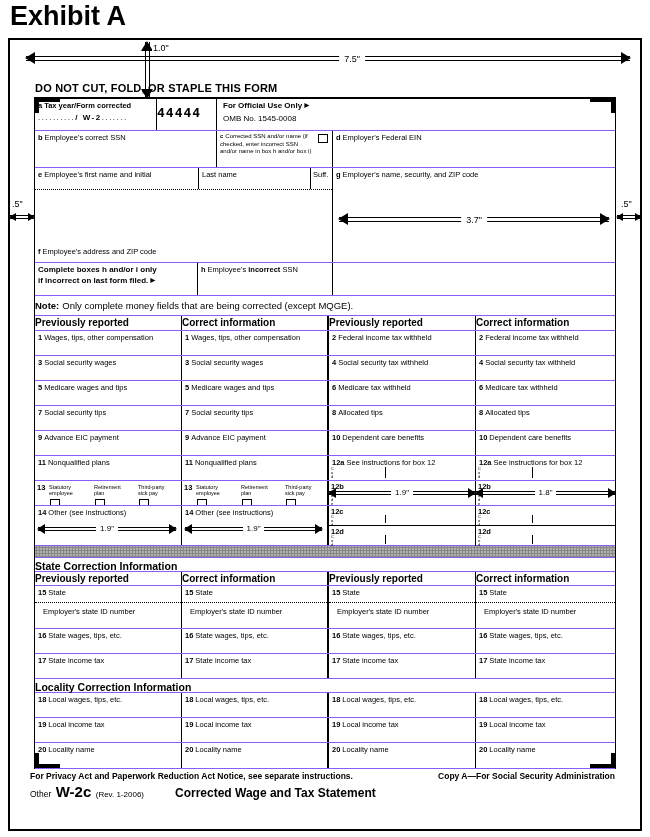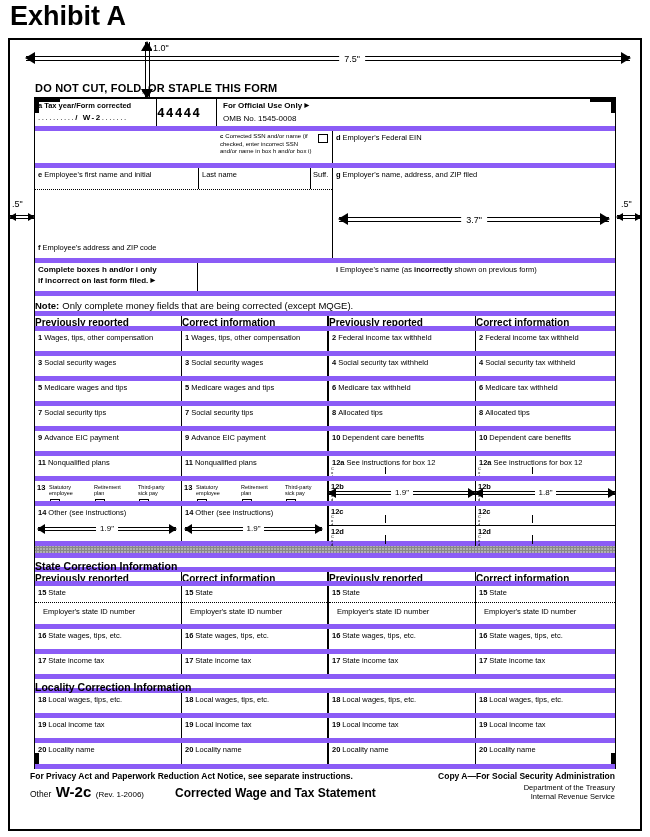--- a/index.html
+++ b/index.html
@@ -6,21 +6,21 @@
   html,body{background:#fff}
   body{width:650px;height:837px;font-family:"Liberation Sans",sans-serif;color:#000;position:relative}
   #page{position:relative;width:650px;height:837px;background:#fff;overflow:hidden}
   .abs{position:absolute}
   .b{font-weight:bold}
   .center{}
   .tri{font-size:6px;vertical-align:1px}
 
   
   #grid{position:absolute;left:34px;top:97px;width:582px;height:672px;border:1px solid #000;border-top-width:2px;background:#fff}
-  .grow{position:absolute;left:0;width:580px;border-bottom:5px solid #8b5cf6}
+  .grow{position:absolute;left:0;width:580px;border-bottom:1px solid #8b5cf6}
   .cell{position:absolute;top:0;bottom:0;border-right:1px solid #000;padding:2px 2px 0 3px;font-size:7.5px;line-height:1.2;overflow:hidden}
   .cell.thick{border-right-width:2px}
   .cell.nbr{border-right:none}
   .cellh{bottom:auto}
   .num{font-weight:bold;font-size:7.5px;margin-right:2px}
   .lbl{font-size:7.5px}
   .vline{position:absolute;width:1px;background:#000}
   .dotrule{position:absolute;left:0;right:0;top:16px;border-top:1px dotted #000}
   .sublbl{position:absolute;left:8px;top:21px;font-size:7.5px}
   .adots{font-size:8px;letter-spacing:1.5px;margin-top:3px;white-space:nowrap}
@@ -94,53 +94,56 @@
       <div class="cell center" style="left:122px;width:60px;padding:0">
         <span class="code44">44444</span>
       </div>
       <div class="cell nbr" style="left:182px;width:398px;padding-left:6px">
         <div class="b" style="font-size:8px"><span>For Official Use Only</span> <span class="tri">▶</span></div>
         <div style="font-size:8px;margin-top:3px">OMB No. 1545-0008</div>
       </div>
     </div>
 
     <div class="grow" style="top:32px;height:37px">
+      <div class="cell" style="left:0;width:182px">
+        <span class="num">b</span><span class="lbl">Employee's correct SSN</span>
+      </div>
       <div class="cell" style="left:182px;width:116px">
         <div style="width:92px;font-size:6px;line-height:1.25"><span class="num" style="font-size:6px">c</span><span>Corrected SSN and/or name (if checked, enter incorrect SSN and/or name in box h and/or box i)</span></div>
         <span class="cb" style="position:absolute;right:4px;top:3px"></span>
       </div>
       <div class="cell nbr" style="left:298px;width:282px">
         <span class="num">d</span><span class="lbl">Employer's Federal EIN</span>
       </div>
     </div>
 
     <div class="grow" style="top:69px;height:95px">
       <div class="cell" style="left:0;width:298px;padding:0">
         <div style="position:absolute;left:3px;top:2px"><span class="num">e</span><span class="lbl">Employee's first name and initial</span></div>
         <div class="vline" style="left:163px;top:0;height:21px"></div>
         <div class="lbl" style="position:absolute;left:167px;top:2px">Last name</div>
         <div class="vline" style="left:275px;top:0;height:21px"></div>
         <div class="lbl" style="position:absolute;left:278px;top:2px">Suff.</div>
         <div style="position:absolute;left:0;right:0;top:21px;border-top:1px dotted #000"></div>
         <div style="position:absolute;left:3px;bottom:6px"><span class="num">f</span><span class="lbl">Employee's address and ZIP code</span></div>
       </div>
       <div class="cell nbr" style="left:298px;width:282px">
-        <span class="num">g</span><span class="lbl">Employer's name, address, and ZIP filed</span>
+        <span class="num">g</span><span class="lbl">Employer's name, security, and ZIP code</span>
         <div class="harrow" style="left:6px;right:6px;top:49px">
             <span class="lab">3.7"</span>
           </div>
       </div>
     </div>
 
     <div class="grow" style="top:164px;height:33px">
       <div class="cell" style="left:0;width:163px">
         <div class="b" style="font-size:8px;line-height:1.35"><span>Complete boxes h and/or i only</span><br><span>if incorrect on last form filed.</span> <span class="tri">▶</span></div>
       </div>
-      <div class="cell nbr" style="left:298px;width:282px">
-        <span class="num">i</span><span class="lbl"><span>Employee's name (as </span><span class="b">incorrectly</span><span> shown on previous form)</span></span>
+      <div class="cell" style="left:163px;width:135px">
+        <span class="num">h</span><span class="lbl"><span>Employee's </span><span class="b">incorrect</span><span> SSN</span></span>
       </div>
     </div>
 
     <div class="grow center" style="top:197px;height:20px;font-size:9.5px;line-height:19px">
       <span class="b" style="margin-right:3px">Note:</span><span>Only complete money fields that are being corrected (except MQGE).</span>
     </div>
 
     <div class="grow" style="top:382px;height:25px">
       <div class="cell" style="left:0;width:147px;padding:0">
         <span class="num" style="position:absolute;left:2px;top:2px">13</span>
@@ -324,18 +327,14 @@
     </div>
 
   <div class="abs b" style="left:30px;top:771px;font-size:8.5px">For Privacy Act and Paperwork Reduction Act Notice, see separate instructions.</div>
   <div class="abs b" style="left:380px;top:771px;width:235px;text-align:right;font-size:8.5px">Copy A—For Social Security Administration</div>
   <div class="abs" style="left:30px;top:783px">
     <span style="font-size:8.5px">Other</span>
     <span class="b" style="font-size:15px">W-2c</span>
     <span style="font-size:8px">(Rev. 1-2006)</span>
   </div>
   <div class="abs b center" style="left:175px;top:786px;width:300px;font-size:12px">Corrected Wage and Tax Statement</div>
-  <div class="abs" style="left:440px;top:783px;width:175px;text-align:right;font-size:7.5px;line-height:1.25">
-    <div>Department of the Treasury</div>
-    <div>Internal Revenue Service</div>
-  </div>
 
 </div>
 
 </body></html>

